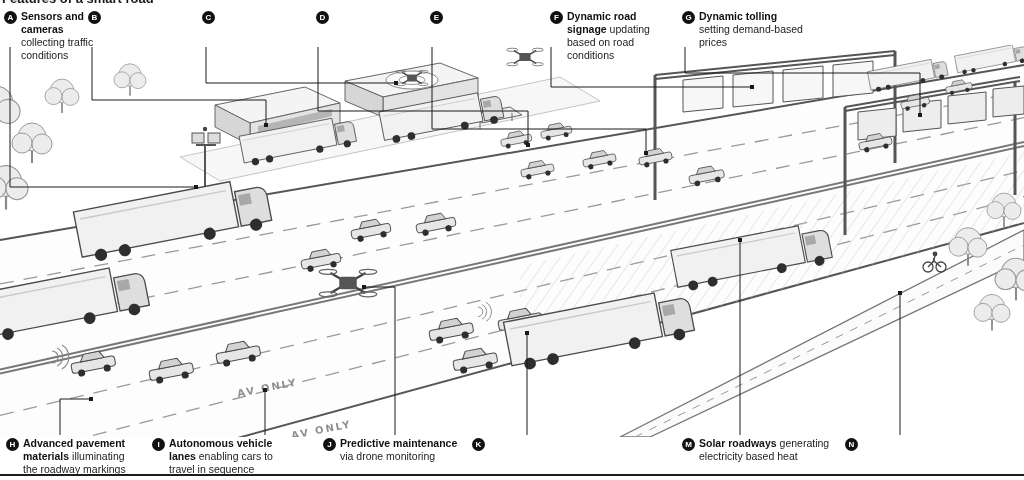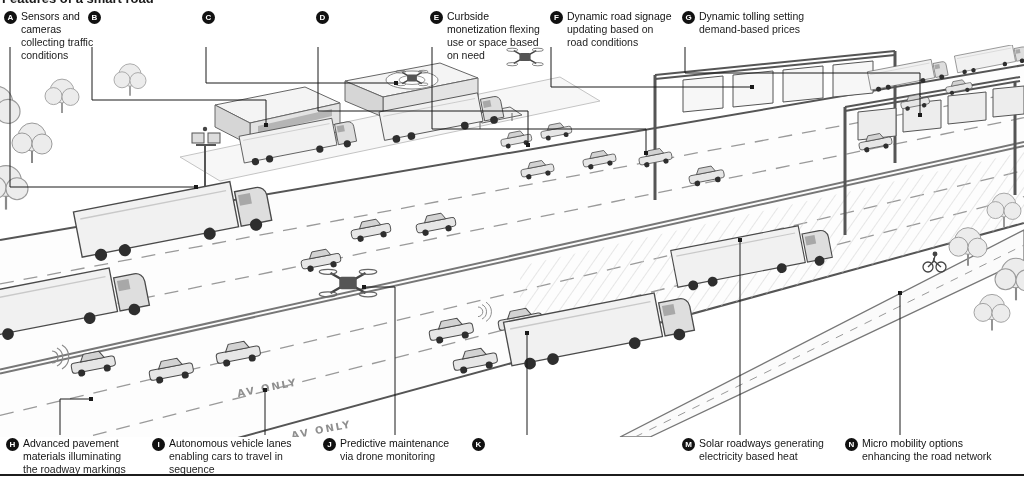--- a/index.html
+++ b/index.html
@@ -15,21 +15,21 @@
   .title-clip span{display:block;transform:translateY(-9px)}
   .legend-item{
     position:absolute;display:flex;gap:4px;align-items:flex-start;
     font-size:10.5px;line-height:1.24;color:#222;
   }
   .legend-item .badge{
     flex:0 0 13px;width:13px;height:13px;border-radius:50%;
     background:#111;color:#fff;font-size:8px;font-weight:bold;
     display:flex;align-items:center;justify-content:center;margin-top:1px;
   }
-  .legend-item .txt b{font-weight:normal;color:#111}
+  .legend-item .txt b{font-weight:bold;color:#111}
   .bottom-rule{position:absolute;left:0;top:474px;width:1024px;height:2px;background:#1c1c1c}
   svg{position:absolute;left:0;top:45px}
   svg text.roadmark{
     font-family:"DejaVu Sans","Liberation Sans",sans-serif;
     font-size:10px;letter-spacing:2px;fill:#8f8f8f;font-weight:bold;
   }
   .leader{stroke:#1a1a1a;stroke-width:1;fill:none}
   .sq{fill:#1a1a1a}
 </style>
 </head>
@@ -253,21 +253,20 @@
   <span class="badge">B</span>
 </div>
 <div class="legend-item" style="left:202px;top:10px;width:112px">
   <span class="badge">C</span>
 </div>
 <div class="legend-item" style="left:316px;top:10px;width:112px">
   <span class="badge">D</span>
 </div>
 <div class="legend-item" style="left:430px;top:10px;width:118px">
   <span class="badge">E</span>
-  <span class="txt"><b>Curbside monetization</b> <span>flexing use or space based on need</span></span>
 </div>
 <div class="legend-item" style="left:550px;top:10px;width:122px">
   <span class="badge">F</span>
   <span class="txt"><b>Dynamic road signage</b> <span>updating based on road conditions</span></span>
 </div>
 <div class="legend-item" style="left:682px;top:10px;width:128px">
   <span class="badge">G</span>
   <span class="txt"><b>Dynamic tolling</b> <span>setting demand-based prices</span></span>
 </div>
 
@@ -285,16 +284,15 @@
 </div>
 <div class="legend-item" style="left:472px;top:437px;width:165px">
   <span class="badge">K</span>
 </div>
 <div class="legend-item" style="left:682px;top:437px;width:150px">
   <span class="badge">M</span>
   <span class="txt"><b>Solar roadways</b> <span>generating electricity based heat</span></span>
 </div>
 <div class="legend-item" style="left:845px;top:437px;width:150px">
   <span class="badge">N</span>
-  <span class="txt"><b>Micro mobility options</b> <span>enhancing the road network</span></span>
 </div>
 
 <div class="bottom-rule"></div>
 
 </body></html>

